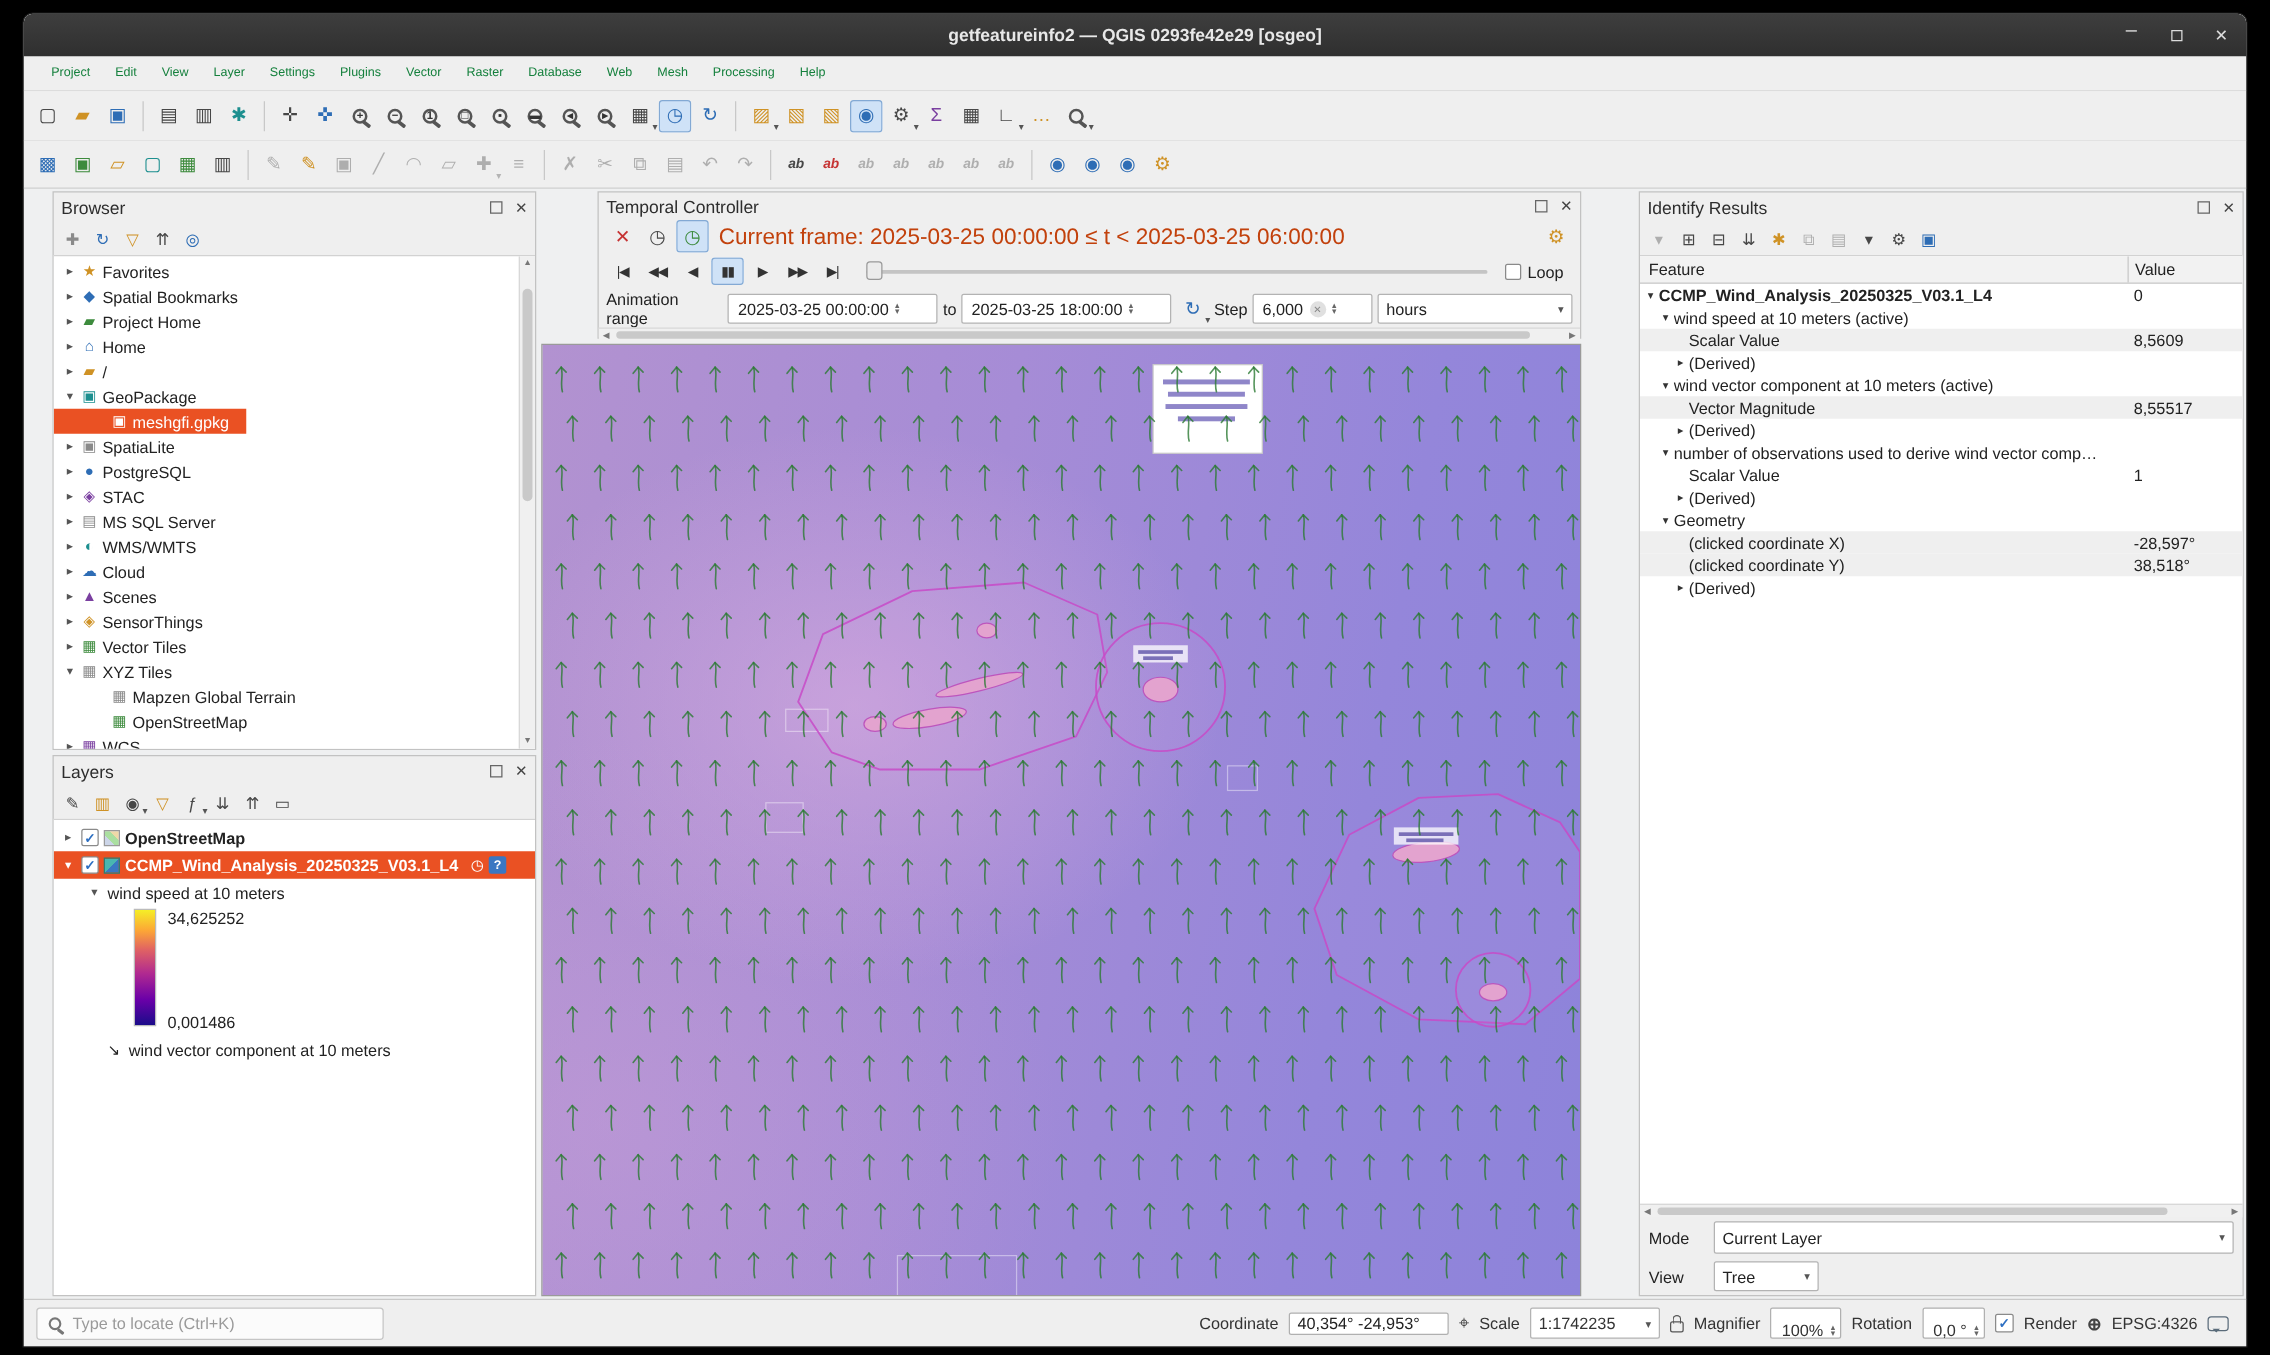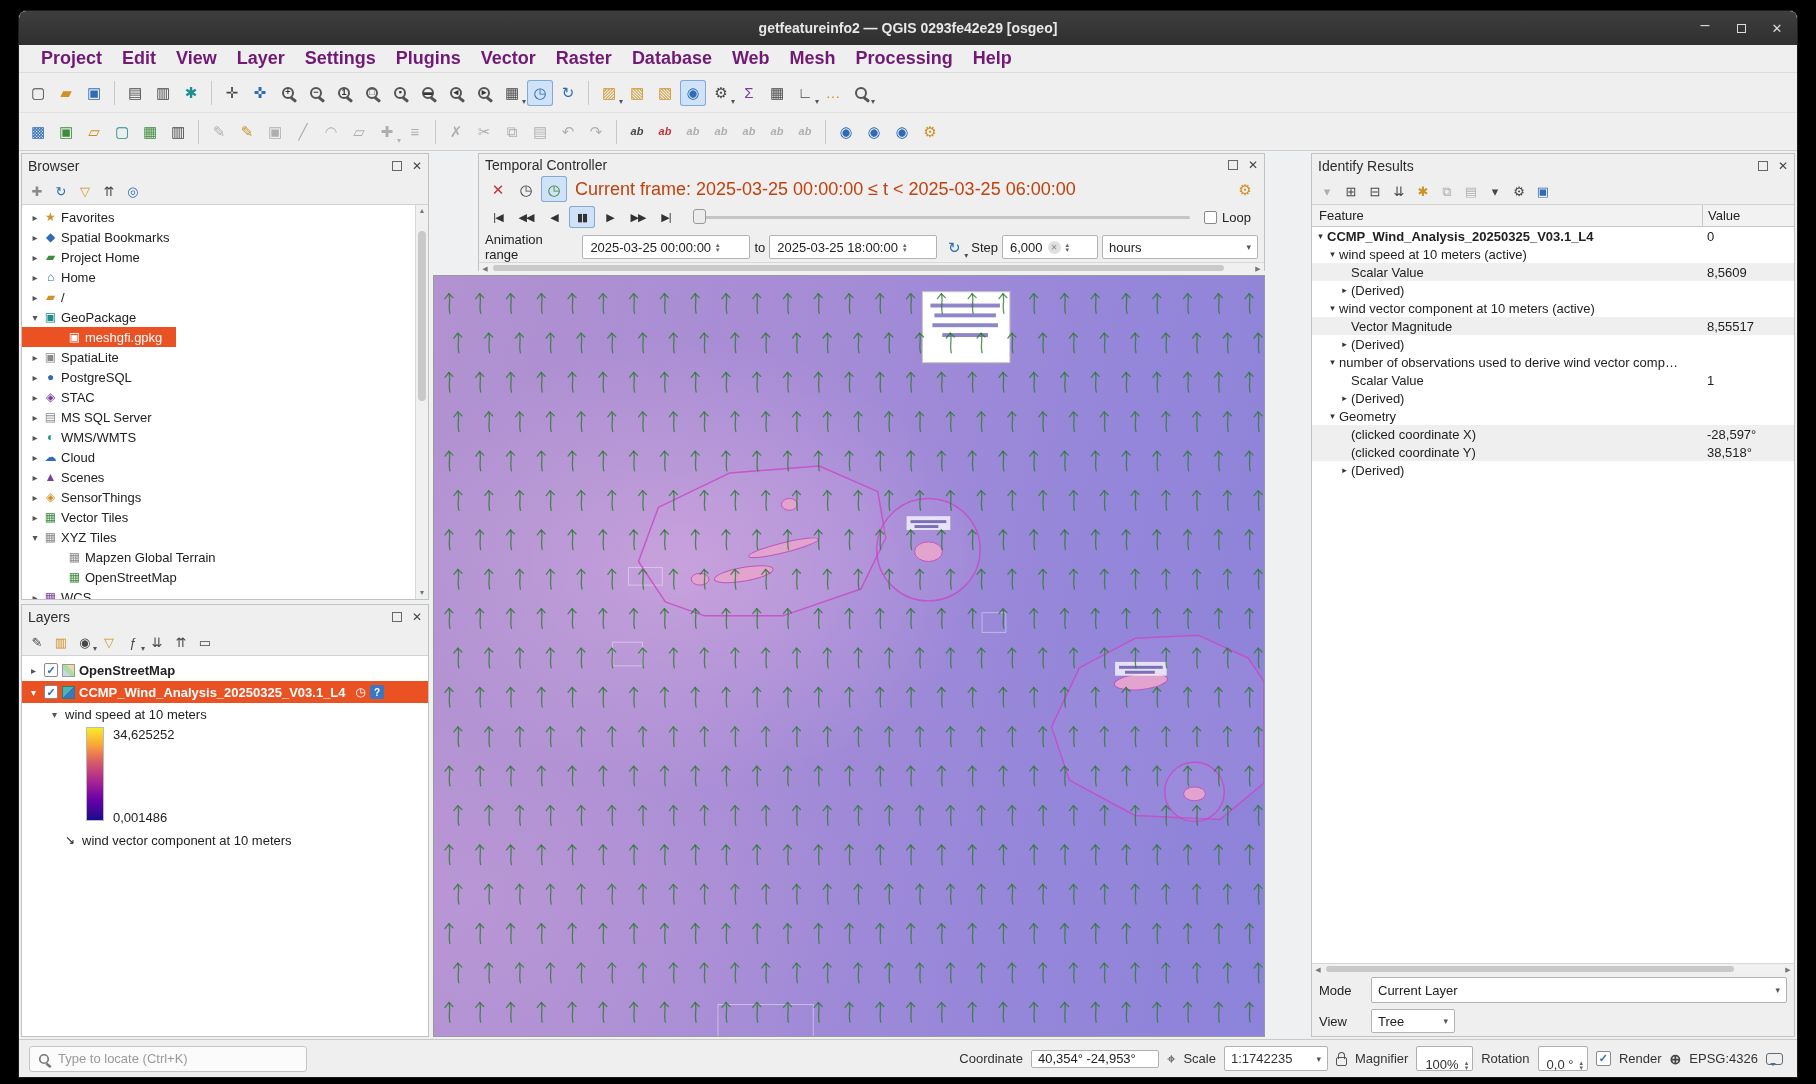--- a/index.html
+++ b/index.html
@@ -12,21 +12,21 @@
     display:flex;align-items:center;color:#e8e8e8;font-size:14px;font-weight:700;position:relative;flex:0 0 auto;}
   .wtitle{flex:1;text-align:center;}
   .wbtns{position:absolute;right:10px;top:0;height:34px;display:flex;align-items:center;gap:16px;}
   .wbtn{width:20px;height:20px;display:flex;align-items:center;justify-content:center;color:#dcdcdc;font-weight:400;}
   .wbtn-min::before{content:"–";font-size:16px;margin-top:-6px;}
   .wbtn-max i{width:9px;height:9px;border:1.5px solid #dcdcdc;display:block;}
   .wbtn-close::before{content:"✕";font-size:13px;}
   
   .menubar{height:28px;background:#efefef;display:flex;align-items:center;padding-left:12px;
     border-bottom:1px solid #dcdcdc;flex:0 0 auto;}
-  .mitem{padding:0 10px;font-size:18px;color:#701a75;height:24px;display:flex;align-items:center;border-radius:3px;font-weight:bold;}
+  .mitem{padding:0 10px;font-size:10px;color:#15803d;height:24px;display:flex;align-items:center;border-radius:3px;}
   
   .toolbar{display:flex;align-items:center;padding:0 6px;background:#efefef;flex:0 0 auto;gap:2px;}
   .toolbar.tb1{height:40px;border-bottom:1px solid #e2e2e2;}
   .toolbar.tb2{height:38px;border-bottom:1px solid #cfcfcf;}
   .tbico{width:26px;height:26px;display:inline-flex;align-items:center;justify-content:center;
     font-size:15px;color:#474747;position:relative;border-radius:3px;flex:0 0 auto;}
   .tbico .glyph{line-height:1;}
   .tbico .mg{display:none;}
   .tbico.is-mag .mg{display:flex;}
   .mg{width:12px;height:12px;border:2px solid #555;border-radius:50%;position:relative;
@@ -36,21 +36,21 @@
   .mgs{font-style:normal;font-size:9px;font-weight:700;color:#333;line-height:1;}
   .tbico .dd{position:absolute;right:-1px;bottom:0;font-size:8px;color:#555;}
   .tbico.sep{width:1px;height:24px;border-left:1px solid #c8c8c8;margin:0 5px;border-radius:0;}
   .tbico.on{background:#cfe2f7;box-shadow:inset 0 0 0 1px #83a9d4;}
   .tbico.dis{opacity:.38;}
   .tbico.txt .glyph{font-size:11px;font-style:italic;font-weight:700;}
   .c-blue{color:#2e6db5;}.c-amber{color:#cf9225;}.c-green{color:#3d8b3d;}.c-teal{color:#1d8f8f;}
   .c-purple{color:#7a3fa0;}.c-red{color:#c63333;}.c-gray2{color:#8a8a8a;}
   
   .main{flex:1;display:flex;min-height:0;}
-  .leftcol{width:412px;display:flex;flex-direction:column;flex:0 0 auto;min-height:0;}
+  .leftcol{width:412px;display:flex;flex-direction:column;flex:0 0 auto;min-height:0;padding-left:21px;}
   .centercol{flex:1;display:flex;flex-direction:column;min-width:0;min-height:0;}
   .rightcol{width:530px;display:flex;flex-direction:column;flex:0 0 auto;min-height:0;}
   .panel{background:#efefef;border:1px solid #c2c2c2;margin:2px;display:flex;flex-direction:column;min-height:0;}
   .ptitle{height:24px;display:flex;align-items:center;padding:0 6px;font-size:14px;color:#2d2d2d;flex:0 0 auto;}
   .ptitle .pt{flex:1;}
   .ph-float{width:10px;height:10px;border:1.5px solid #666;margin-right:10px;display:inline-block;}
   .ph-close{color:#444;font-size:12px;}
   .ph-close::before{content:"✕";}
   .ptools{height:26px;display:flex;align-items:center;padding:0 4px;gap:2px;flex:0 0 auto;}
   .ptools .tbico{width:22px;height:22px;font-size:13px;}

